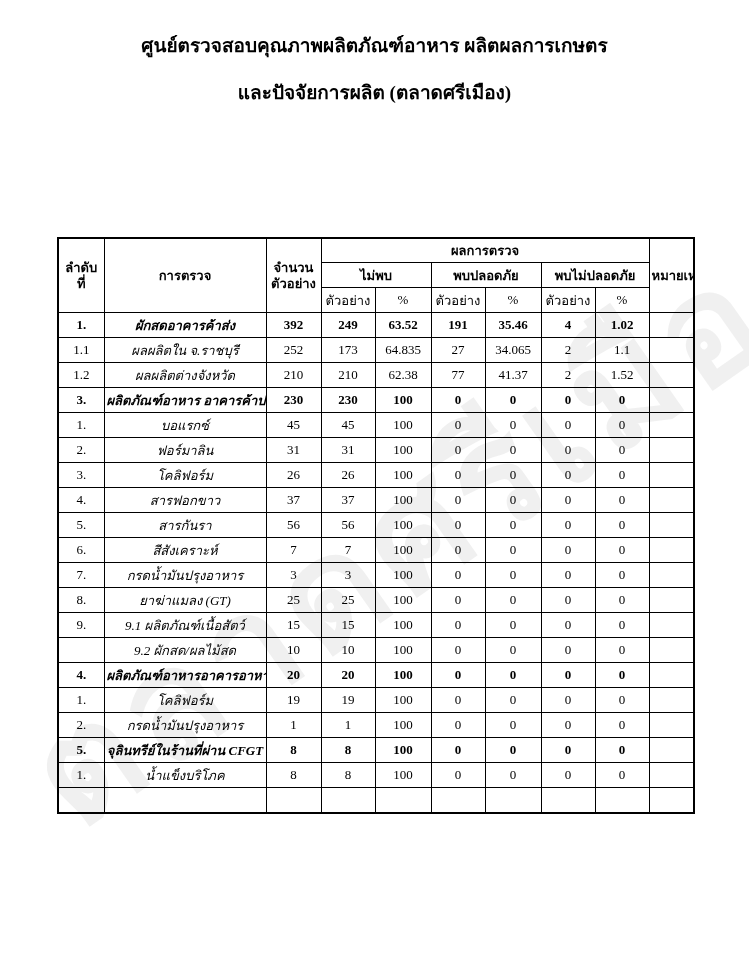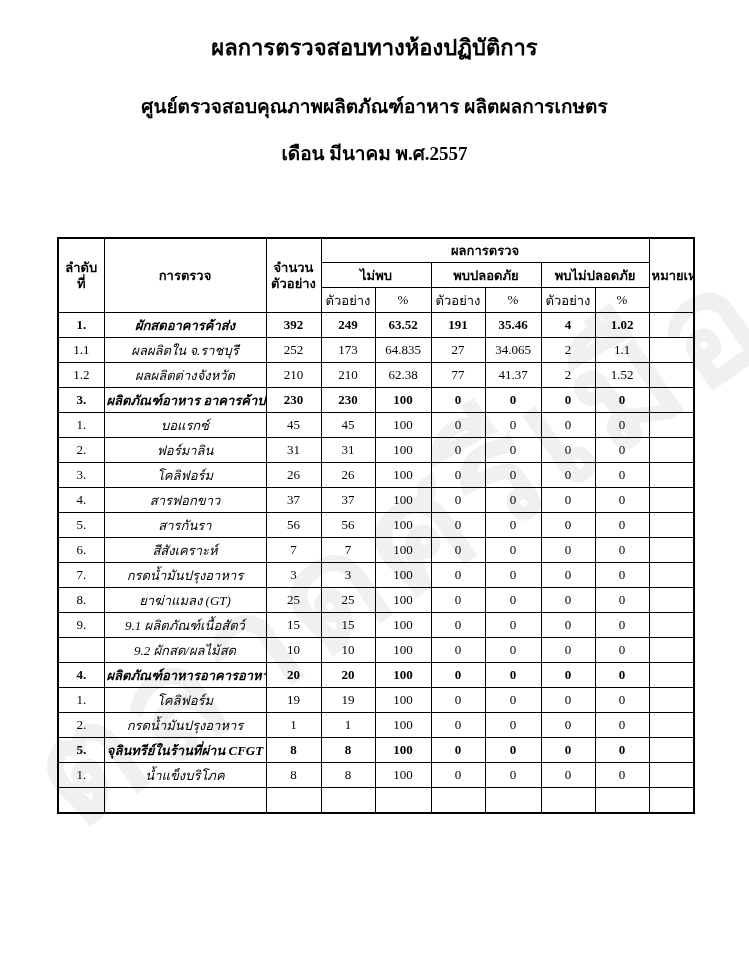--- a/index.html
+++ b/index.html
@@ -59,23 +59,22 @@
   tr.bold td { font-weight:bold; }
 </style>
 </head>
 <body>
 
 <div class="page">
 
   <div class="watermark">ตลาดศรีเมือง</div>
 
   <div class="titles">
-    <p class="t1">ผลการตรวจสอบทางห้องปฏิบัติการ</p>
     <p class="t2">ศูนย์ตรวจสอบคุณภาพผลิตภัณฑ์อาหาร ผลิตผลการเกษตร</p>
-    <p class="t4">เดือน  มีนาคม พ.ศ.2557</p>
+    <p class="t3">และปัจจัยการผลิต (ตลาดศรีเมือง)</p>
   </div>
 
   <div class="tablewrap">
     <table class="results">
       <colgroup>
         <col style="width:46px">
           <col style="width:162px">
           <col style="width:55px">
         <col style="width:54px">
           <col style="width:56px">

